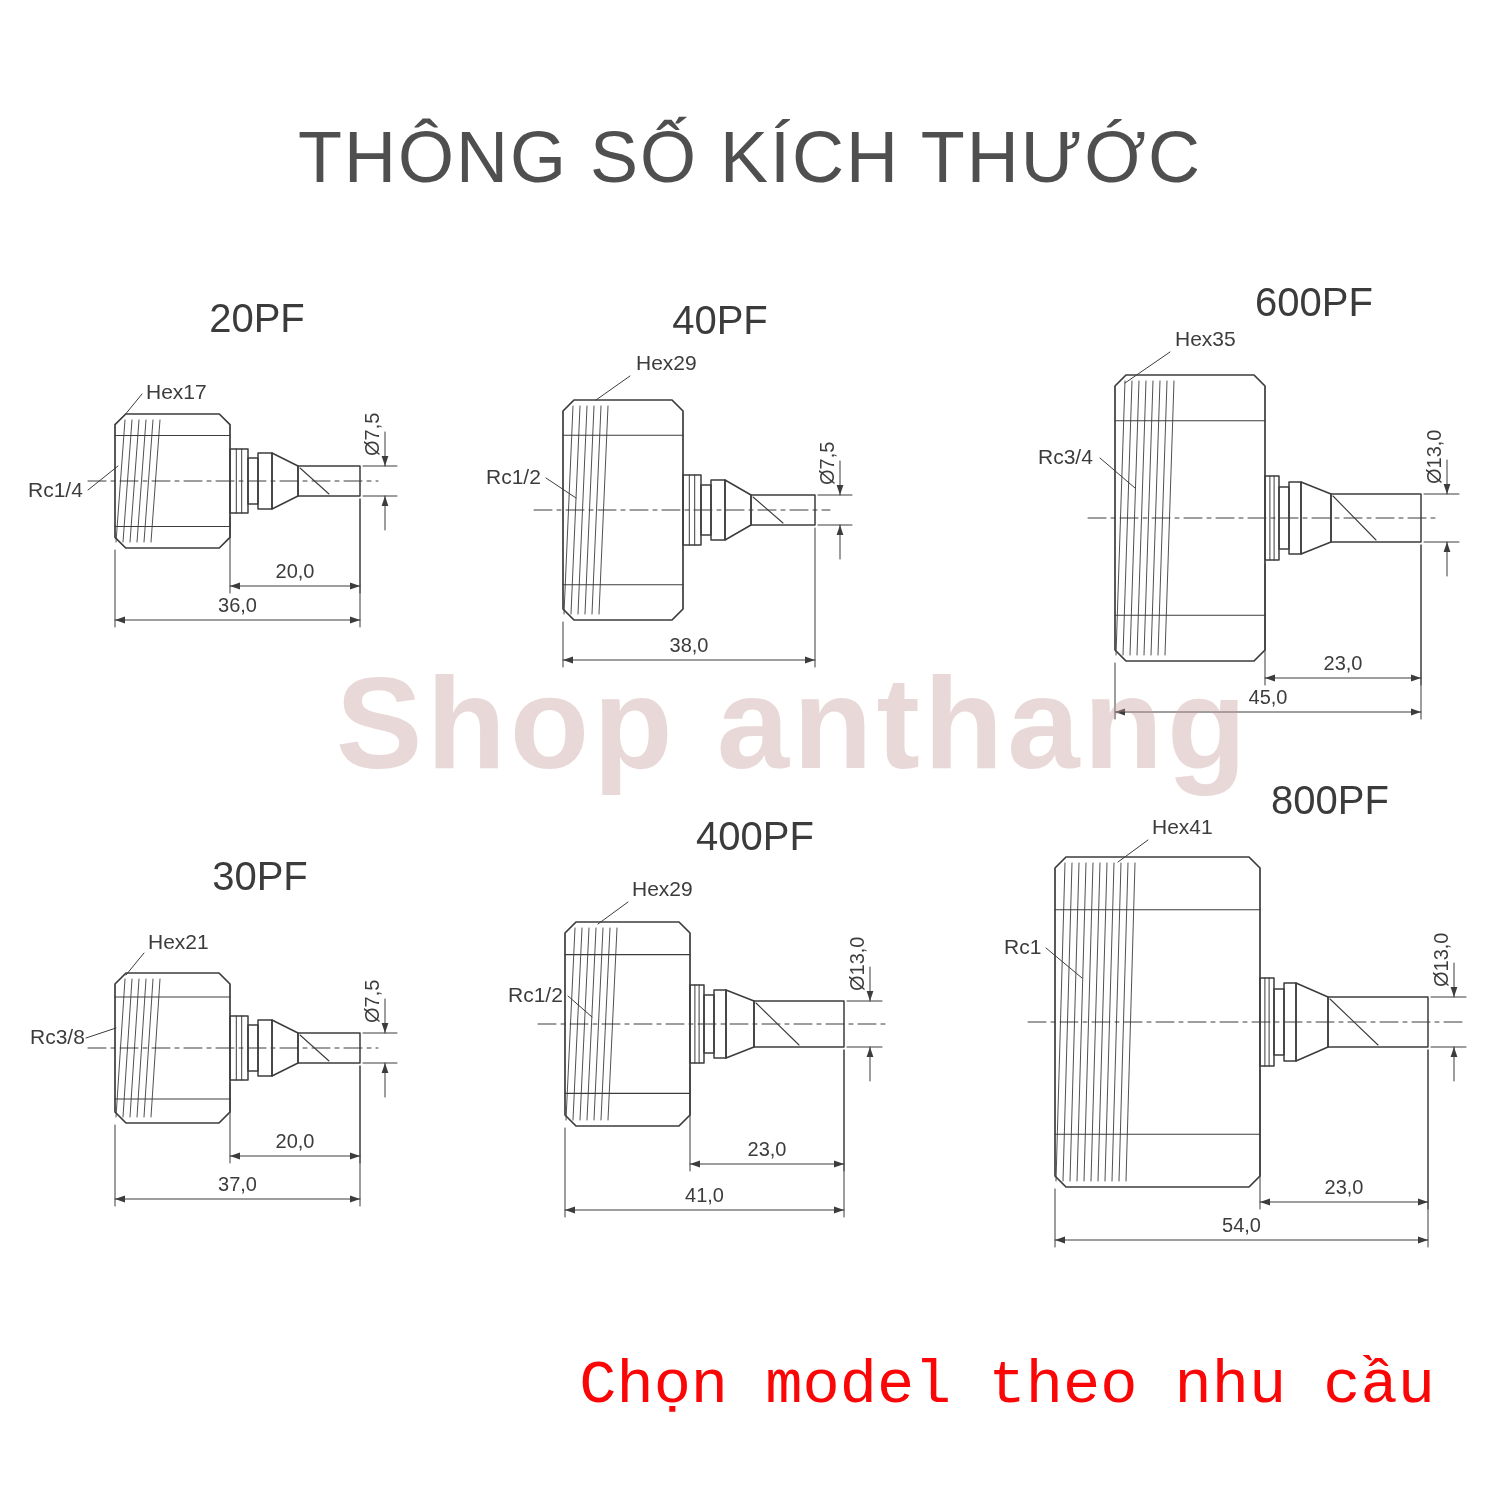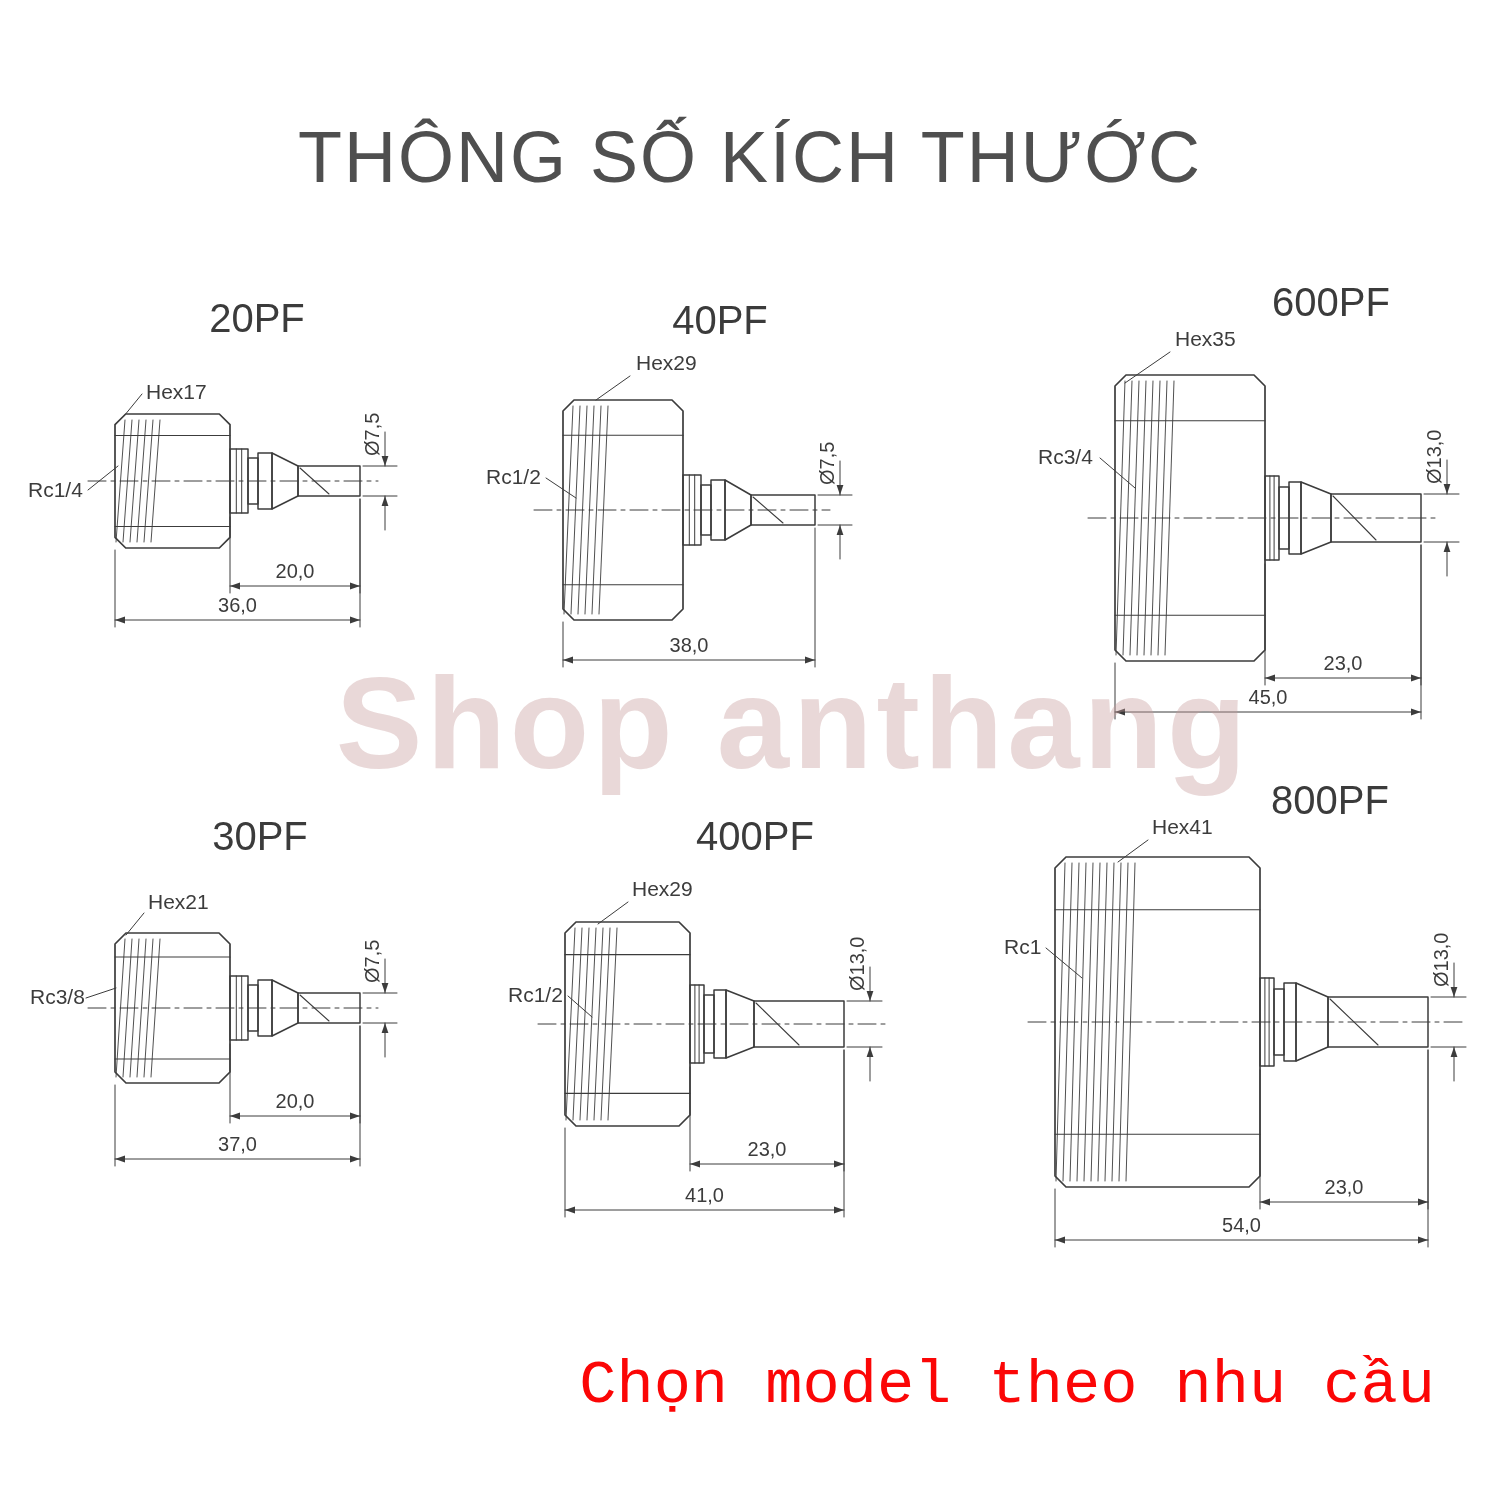--- a/index.html
+++ b/index.html
@@ -129,21 +129,21 @@
         <g>
           <line x1="162" y1="88" x2="128" y2="112" stroke="#3c3c3c" stroke-width="1" stroke-linecap="round"></line>
           <text fill="#3c3c3c" font-size="21" text-anchor="start" transform="translate(168,82)">Hex29</text>
           <line x1="78" y1="190" x2="108" y2="210" stroke="#3c3c3c" stroke-width="1" stroke-linecap="round"></line>
           <text fill="#3c3c3c" font-size="21" text-anchor="start" transform="translate(18,196)">Rc1/2</text>
         </g>
       </svg>
   </div>
 
   <div class="fitting" style="left:1000px;top:278px;width:500px;height:450px">
-    <div class="model-title" style="left:241px;top:2px;width:180px">600PF</div>
+    <div class="model-title" style="left:224px;top:2px;width:180px">600PF</div>
     <svg id="svg2" width="500" height="450" viewBox="0 0 500 450">
         <g>
           <polygon points="126,97 254,97 265,108 265,372 254,383 126,383 115,372 115,108" fill="none" stroke="#3c3c3c" stroke-width="1.7" stroke-linejoin="round"></polygon>
           <line x1="115" y1="142.76" x2="265" y2="142.76" stroke="#3c3c3c" stroke-width="1.1" stroke-linecap="round"></line>
           <line x1="115" y1="337.24" x2="265" y2="337.24" stroke="#3c3c3c" stroke-width="1.1" stroke-linecap="round"></line>
         </g>
         <g>
           <line x1="125" y1="103" x2="116" y2="377" stroke="#3c3c3c" stroke-width="0.9" stroke-linecap="round"></line>
           <line x1="132" y1="103" x2="123" y2="377" stroke="#3c3c3c" stroke-width="0.9" stroke-linecap="round"></line>
           <line x1="139" y1="103" x2="130" y2="377" stroke="#3c3c3c" stroke-width="0.9" stroke-linecap="round"></line>
@@ -189,21 +189,21 @@
         </g>
         <g>
           <line x1="170" y1="74" x2="125" y2="105" stroke="#3c3c3c" stroke-width="1" stroke-linecap="round"></line>
           <text fill="#3c3c3c" font-size="21" text-anchor="start" transform="translate(175,68)">Hex35</text>
           <line x1="100" y1="180" x2="135" y2="210" stroke="#3c3c3c" stroke-width="1" stroke-linecap="round"></line>
           <text fill="#3c3c3c" font-size="21" text-anchor="start" transform="translate(38,186)">Rc3/4</text>
         </g>
       </svg>
   </div>
 
-  <div class="fitting" style="left:20px;top:808px;width:430px;height:400px">
+  <div class="fitting" style="left:20px;top:848px;width:430px;height:400px">
     <div class="model-title" style="left:160px;top:6px;width:160px">30PF</div>
     <svg id="svg3" width="430" height="400" viewBox="0 0 430 400">
         <g>
           <polygon points="106,125 199,125 210,136 210,264 199,275 106,275 95,264 95,136" fill="none" stroke="#3c3c3c" stroke-width="1.7" stroke-linejoin="round"></polygon>
           <line x1="95" y1="149" x2="210" y2="149" stroke="#3c3c3c" stroke-width="1.1" stroke-linecap="round"></line>
           <line x1="95" y1="251" x2="210" y2="251" stroke="#3c3c3c" stroke-width="1.1" stroke-linecap="round"></line>
         </g>
         <g>
           <line x1="105" y1="131" x2="96" y2="269" stroke="#3c3c3c" stroke-width="0.9" stroke-linecap="round"></line>
           <line x1="112" y1="131" x2="103" y2="269" stroke="#3c3c3c" stroke-width="0.9" stroke-linecap="round"></line>

